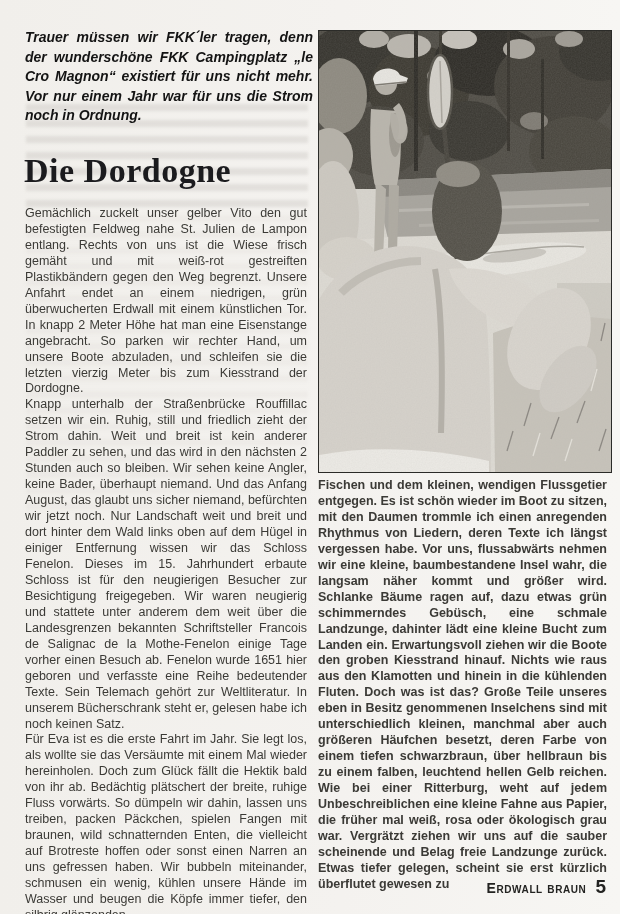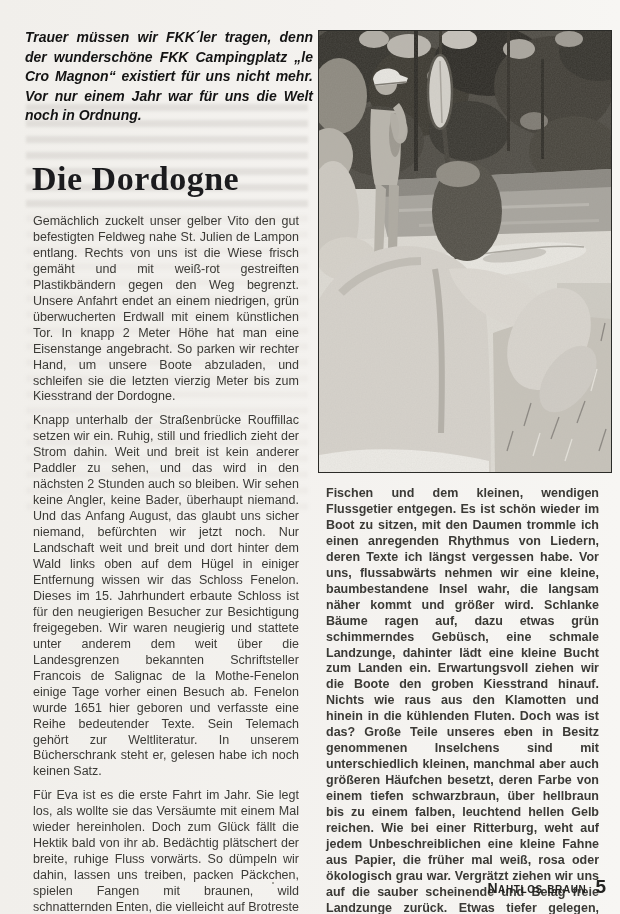--- a/index.html
+++ b/index.html
@@ -27,28 +27,28 @@
     filter:blur(1.8px);
     pointer-events:none;
   }
   .intro{
     position:absolute;left:25px;top:28px;width:288px;margin:0;
     font-weight:bold;font-style:italic;
     font-size:14px;line-height:19.5px;
     color:#141414;text-align:justify;
   }
   .title{
-    position:absolute;left:24px;top:152px;margin:8px;
+    position:absolute;left:24px;top:152px;margin:0;
     font-family:"Liberation Serif",serif;
     font-weight:bold;font-size:34px;letter-spacing:0.5px;
     color:#1b1b1e;
   }
   .col{position:absolute;text-align:justify;color:#3b3a36;
        font-size:12.5px;line-height:15.95px;hyphens:auto;-webkit-hyphens:auto;}
-  .col p{margin:8px;}
+  .col p{margin:0;}
   .col.left{left:25px;top:206px;width:282px;}
   .col.right{left:318px;top:478px;width:289px;font-weight:bold;}
   .photo{
     position:absolute;left:318px;top:30px;width:292px;height:441px;margin:0;
     border:1px solid #2b2b28;box-sizing:content-box;
     background:#d8d5ce;
   }
   .photo svg{display:block;}
   .footer{
     position:absolute;right:14px;top:876px;
@@ -67,21 +67,21 @@
   }
 </style>
 </head>
 <body>
 
 <div id="page">
 
   <div class="ghost"></div>
   <div class="ghost2"></div>
 
-  <p class="intro">Trauer müssen wir FKK´ler tragen, denn der wunderschöne FKK Campingplatz „le Cro Magnon“ existiert für uns nicht mehr. Vor nur einem Jahr war für uns die Welt noch in Ordnung.</p>
+  <p class="intro">Trauer müssen wir FKK´ler tragen, denn der wunderschöne FKK Campingplatz „le Cro Magnon“ existiert für uns nicht mehr. Vor nur einem Jahr war für uns die Strom noch in Ordnung.</p>
 
   <h1 class="title">Die Dordogne</h1>
 
   <div class="col left">
       <p>Gemächlich zuckelt unser gelber Vito den gut befestigten Feldweg nahe St. Julien de Lampon entlang. Rechts von uns ist die Wiese frisch gemäht und mit weiß-rot gestreiften Plastikbändern gegen den Weg begrenzt. Unsere Anfahrt endet an einem niedrigen, grün überwucherten Erdwall mit einem künstlichen Tor. In knapp 2 Meter Höhe hat man eine Eisenstange angebracht. So parken wir rechter Hand, um unsere Boote abzuladen, und schleifen sie die letzten vierzig Meter bis zum Kiesstrand der Dordogne.</p>
       <p>Knapp unterhalb der Straßenbrücke Rouffillac setzen wir ein. Ruhig, still und friedlich zieht der Strom dahin. Weit und breit ist kein anderer Paddler zu sehen, und das wird in den nächsten 2 Stunden auch so bleiben. Wir sehen keine Angler, keine Bader, überhaupt niemand. Und das Anfang August, das glaubt uns sicher niemand, befürchten wir jetzt noch. Nur Landschaft weit und breit und dort hinter dem Wald links oben auf dem Hügel in einiger Entfernung wissen wir das Schloss Fenelon. Dieses im 15. Jahrhundert erbaute Schloss ist für den neugierigen Besucher zur Besichtigung freigegeben. Wir waren neugierig und stattete unter anderem dem weit über die Landesgrenzen bekannten Schriftsteller Francois de Salignac de la Mothe-Fenelon einige Tage vorher einen Besuch ab. Fenelon wurde 1651 hier geboren und verfasste eine Reihe bedeutender Texte. Sein Telemach gehört zur Weltliteratur. In unserem Bücherschrank steht er, gelesen habe ich noch keinen Satz.</p>
       <p>Für Eva ist es die erste Fahrt im Jahr. Sie legt los, als wollte sie das Versäumte mit einem Mal wieder hereinholen. Doch zum Glück fällt die Hektik bald von ihr ab. Bedächtig plätschert der breite, ruhige Fluss vorwärts. So dümpeln wir dahin, lassen uns treiben, packen Päckchen, spielen Fangen mit braunen, wild schnatternden Enten, die vielleicht auf Brotreste hoffen oder sonst einen Narren an uns gefressen haben. Wir bubbeln miteinander, schmusen ein wenig, kühlen unsere Hände im Wasser und beugen die Köpfe immer tiefer, den silbrig glänzenden</p>
     </div>
 
   <figure class="photo">
@@ -196,18 +196,18 @@
 
       <rect width="292" height="441" filter="url(#grain)" opacity="0.5"></rect>
     </svg>
   </figure>
 
   <div class="col right">
       <p>Fischen und dem kleinen, wendigen Flussgetier entgegen. Es ist schön wieder im Boot zu sitzen, mit den Daumen trommle ich einen anregenden Rhythmus von Liedern, deren Texte ich längst vergessen habe. Vor uns, flussabwärts nehmen wir eine kleine, baumbestandene Insel wahr, die langsam näher kommt und größer wird. Schlanke Bäume ragen auf, dazu etwas grün schimmerndes Gebüsch, eine schmale Landzunge, dahinter lädt eine kleine Bucht zum Landen ein. Erwartungsvoll ziehen wir die Boote den groben Kiesstrand hinauf. Nichts wie raus aus den Klamotten und hinein in die kühlenden Fluten. Doch was ist das? Große Teile unseres eben in Besitz genommenen Inselchens sind mit unterschiedlich kleinen, manchmal aber auch größeren Häufchen besetzt, deren Farbe von einem tiefen schwarzbraun, über hellbraun bis zu einem falben, leuchtend hellen Gelb reichen. Wie bei einer Ritterburg, weht auf jedem Unbeschreiblichen eine kleine Fahne aus Papier, die früher mal weiß, rosa oder ökologisch grau war. Vergrätzt ziehen wir uns auf die sauber scheinende und Belag freie Landzunge zurück. Etwas tiefer gelegen, scheint sie erst kürzlich überflutet gewesen zu</p>
     </div>
 
   <div class="footer">
-    <span class="mag">Nahtlos braun</span><span class="pagenum">5</span>
+    <span class="mag">Erdwall braun</span><span class="pagenum">5</span>
   </div>
 
   <div class="speck" style="left:272px;top:882px;"></div>
 
 </div>
 
 </body></html>

